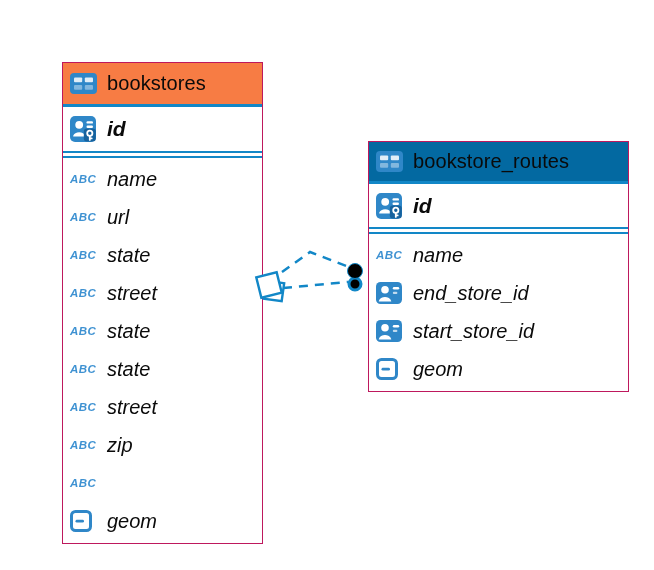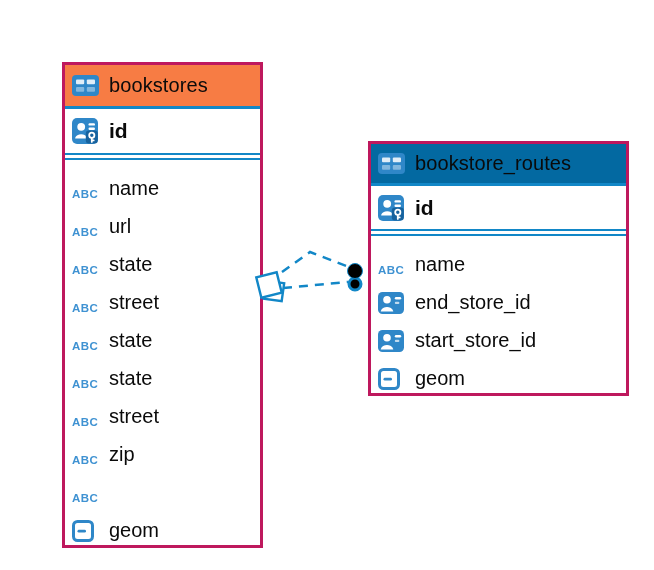--- a/index.html
+++ b/index.html
@@ -2,35 +2,35 @@
 <html><head>
 <meta charset="utf-8">
 <style>
   html,body{margin:0;padding:0;background:#fff;}
   .canvas{
     position:relative;width:654px;height:570px;background:#ffffff;overflow:hidden;
     font-family:"Liberation Sans",sans-serif;color:#0a0a0a;
   }
   .table{
     position:absolute;box-sizing:border-box;background:#fff;
-    border:3px solid #be185d;
+    border:1px solid #be185d;
   }
   .hdr{
     display:flex;align-items:center;gap:9px;padding:0 7px;
     font-size:20px;font-weight:500;letter-spacing:0.1px;
   }
   .hdr.orange{background:#F77C44;height:41px;border-bottom:3px solid #1287C7;}
   .hdr.gray{background:#0369a1;height:39px;border-bottom:3px solid #1287C7;}
   .pkrow{
     display:flex;align-items:center;gap:9px;padding:0 7px;height:44px;
-    font-size:21px;font-weight:700;border-bottom:2.5px solid #1287C7;
+    font-size:21px;font-weight:700;border-bottom:2.5px solid #1287C7;font-style:italic;
   }
   .t-routes .pkrow{height:43px;}
   .fields{border-top:2.5px solid #1287C7;margin-top:3px;padding:2px 0 3px 0;}
-  .row{display:flex;align-items:flex-end;gap:9px;padding:0 7px;height:38px;font-size:20px;}
+  .row{display:flex;align-items:center;gap:9px;padding:0 7px;height:38px;font-size:20px;font-style:italic;}
   .ic{flex:0 0 28px;width:28px;display:flex;align-items:center;justify-content:flex-start;}
   .abc{
     font-family:"Liberation Sans",sans-serif;font-weight:800;font-size:11.5px;
     color:#3F92D2;letter-spacing:0.5px;
   }
   .overlay{position:absolute;left:0;top:0;pointer-events:none;}
 </style>
 </head>
 <body>
 

